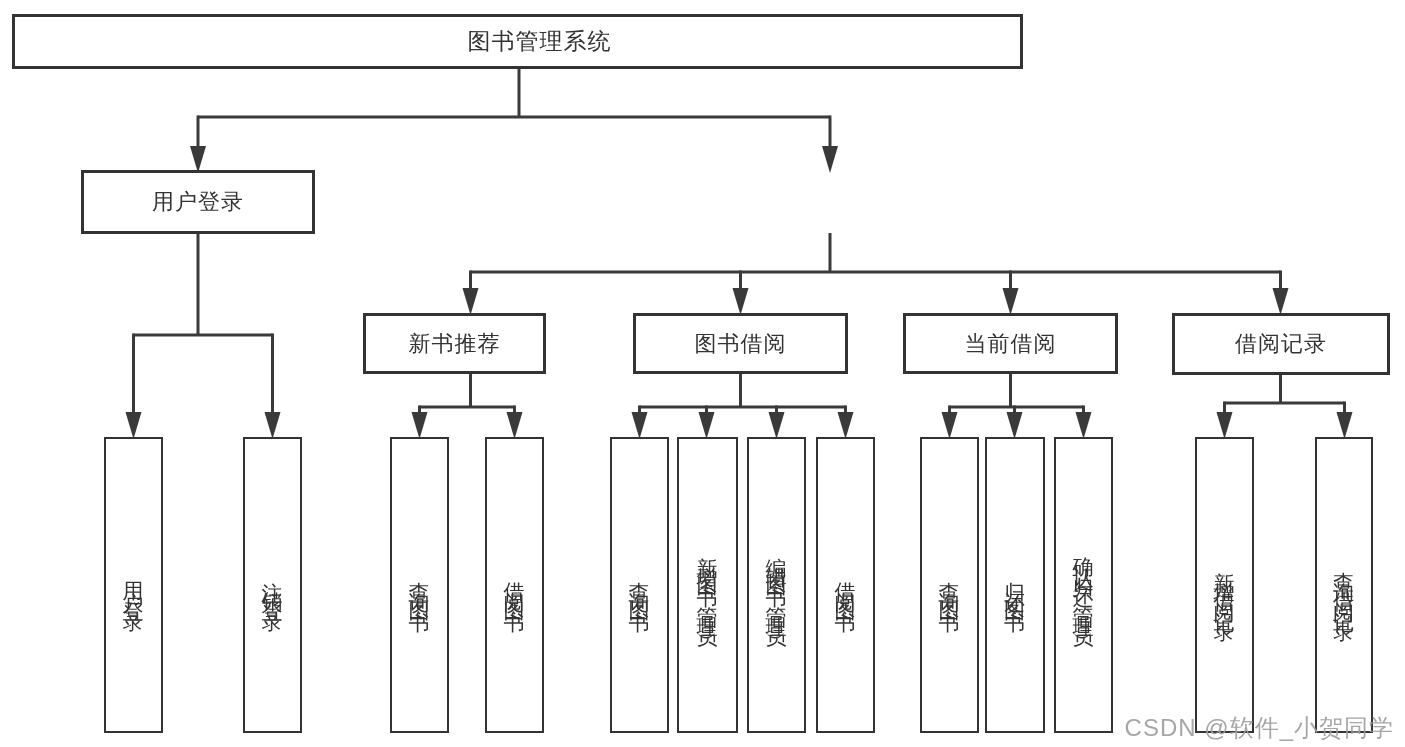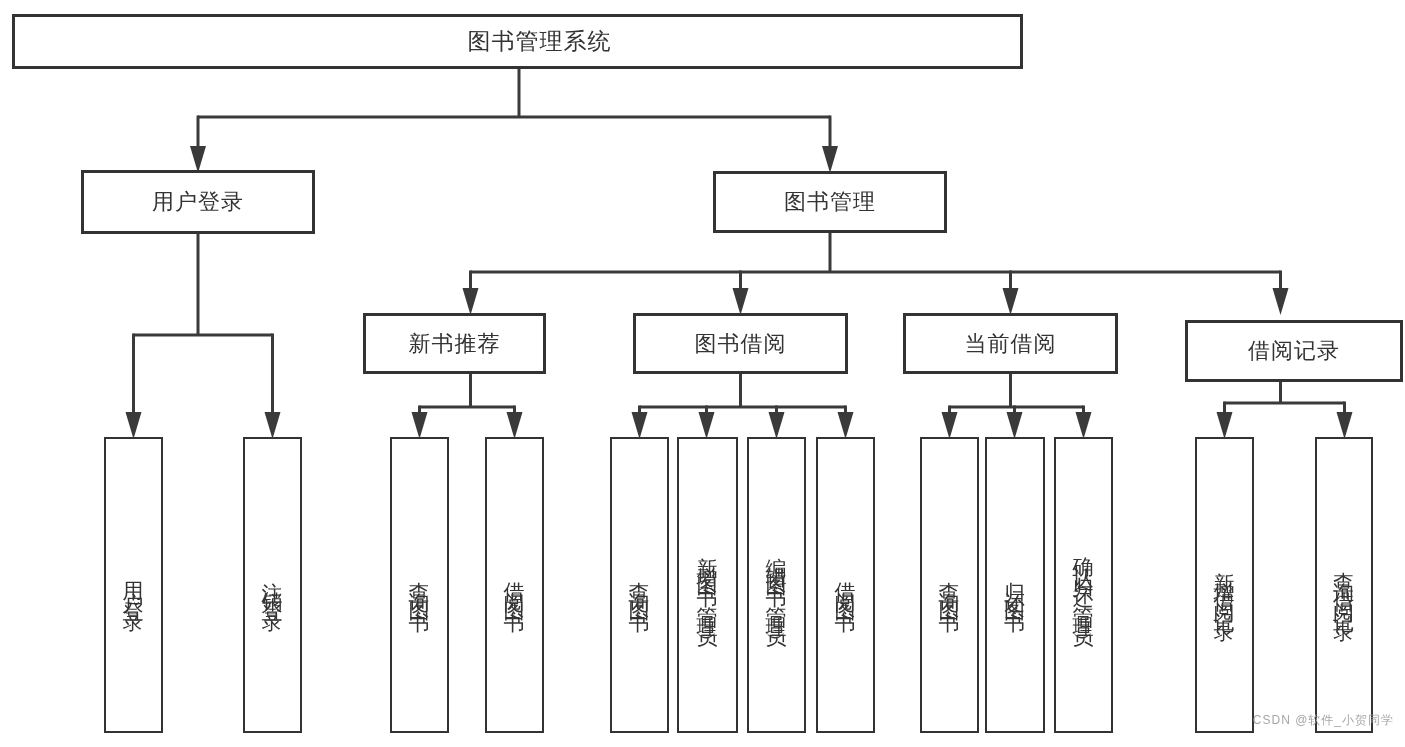--- a/index.html
+++ b/index.html
@@ -47,21 +47,21 @@
   .leaf-node .v-text {
     writing-mode: vertical-rl;
     letter-spacing: 10px;
     line-height: 1;
   }
   #watermark {
     position: absolute;
     right: 11px;
     top: 712px;
     z-index: 5;
-    font-size: 12px;
+    font-size: 24px;
     color: rgba(158, 158, 158, 0.92);
     letter-spacing: 1px;
     white-space: nowrap;
   }
 </style>
 </head>
 <body>
 
 <div id="canvas">
 
@@ -134,34 +134,31 @@
     </g>
   </svg>
 
   <div class="node root-node h-node" style="left:12px; top:14px; width:1011px; height:55px;">
     <span>图书管理系统</span>
   </div>
 
   <div class="node h-node" style="left:81px; top:170px; width:234px; height:64px;">
     <span>用户登录</span>
   </div>
-  <div class="node h-node" style="left:713px; top:171px; width:234px; height:62px;">
-    <span>图书管理</span>
-  </div>
 
   <div class="node h-node" style="left:363px; top:313px; width:183px; height:61px;">
     <span>新书推荐</span>
   </div>
   <div class="node h-node" style="left:633px; top:313px; width:215px; height:61px;text-align:right;">
     <span>图书借阅</span>
   </div>
   <div class="node h-node" style="left:903px; top:313px; width:215px; height:61px;text-align:center;">
     <span>当前借阅</span>
   </div>
-  <div class="node h-node" style="left:1172px; top:320px; width:218px; height:62px;margin-left:13px;">
+  <div class="node h-node" style="left:1172px; top:313px; width:218px; height:62px;">
     <span>借阅记录</span>
   </div>
 
   <div class="node leaf-node" style="left:104px; top:437px; width:59px; height:296px;">
     <span class="v-text">用户登录</span>
   </div>
   <div class="node leaf-node" style="left:243px; top:437px; width:59px; height:296px;">
     <span class="v-text">注销登录</span>
   </div>
   <div class="node leaf-node" style="left:390px; top:437px; width:59px; height:296px;">

